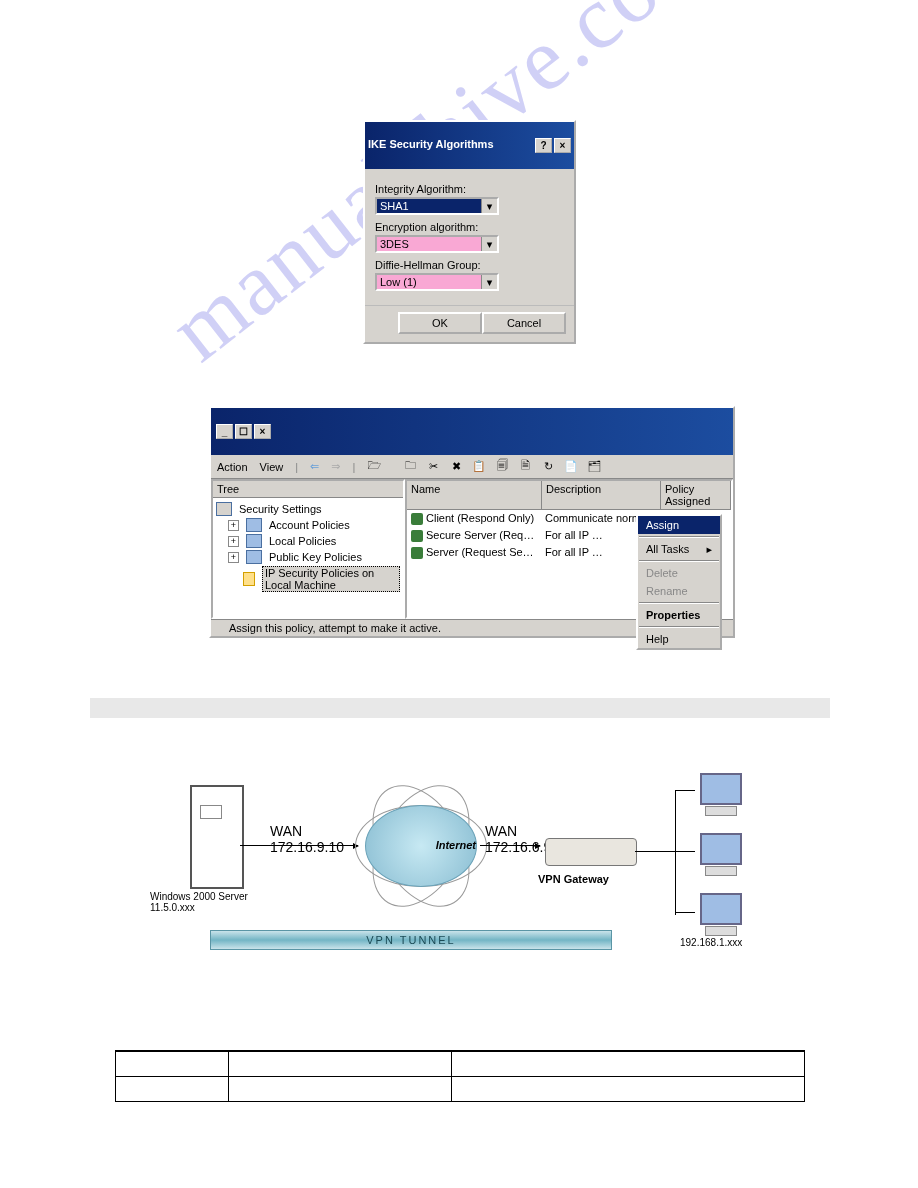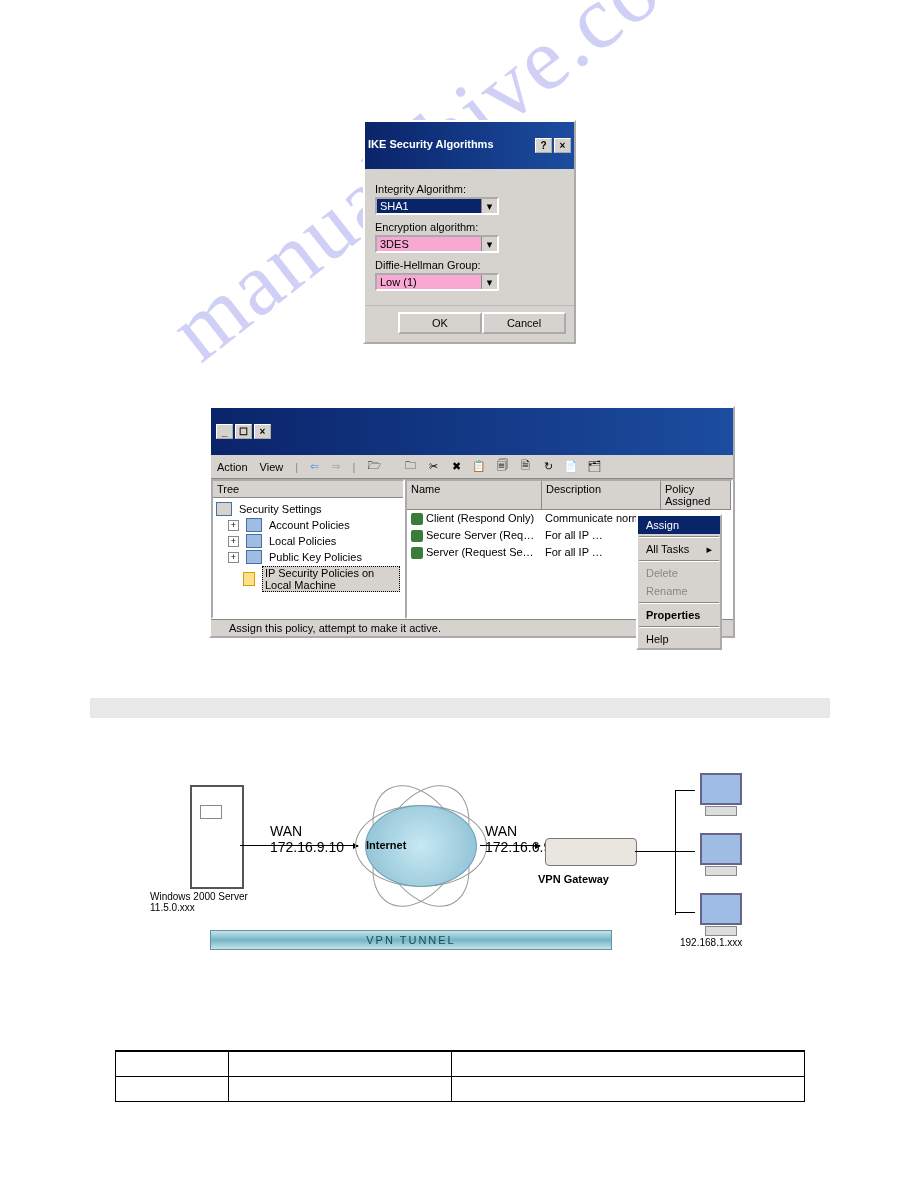--- a/index.html
+++ b/index.html
@@ -59,21 +59,21 @@
 
   
   .band{position:absolute;left:90px;top:698px;width:740px;height:20px;background:#e8e8e8}
   .diagram{position:absolute;left:150px;top:785px;width:630px;height:180px}
   .server{position:absolute;left:40px;top:0;width:50px;height:100px;border:2px solid #555;background:#fff}
   .server::after{content:"";position:absolute;left:8px;top:18px;width:20px;height:12px;border:1px solid #888}
   .svlabel{position:absolute;left:0px;top:106px;font-size:10px}
   .arrow{position:absolute;border-top:1px solid #000;height:0}
   .arrow::after{content:"";position:absolute;right:-1px;top:-3px;border-left:6px solid #000;border-top:3px solid transparent;border-bottom:3px solid transparent}
   .globe{position:absolute;left:215px;top:20px;width:110px;height:80px;border-radius:50%;background:radial-gradient(circle,#c7e9f3,#88bcd1);border:1px solid #6aa2b8}
-  .globe .gtxt{position:absolute;left:0;right:0;top:33px;text-align:left;font-weight:bold;}
+  .globe .gtxt{position:absolute;left:0;right:0;top:33px;text-align:right;font-weight:bold;font-style:italic}
   .petal{position:absolute;left:205px;top:20px;width:130px;height:80px;border:1px solid #999;border-radius:50%;transform:rotate(0deg)}
   .router{position:absolute;left:395px;top:53px;width:90px;height:26px;background:#e9e6df;border:1px solid #777;border-radius:4px}
   .rlabel{position:absolute;left:388px;top:88px;font-weight:bold}
   .pc{position:absolute;width:45px;height:40px}
   .pc .mon{width:38px;height:28px;border:2px solid #668;background:#9fbde4;margin:0 auto}
   .pc .base{width:30px;height:8px;background:#ddd;border:1px solid #888;margin:1px auto 0}
   .iplbl{position:absolute;font-size:14px}
   .tunnel{position:absolute;left:60px;top:145px;width:400px;height:18px;background:linear-gradient(to bottom,#c9e3ea,#73b5c5,#c9e3ea);border:1px solid #5a95a5;text-align:center;line-height:18px;letter-spacing:2px;font-size:11px;color:#1a4a55}
   .netlbl{position:absolute;font-size:10px}
 

